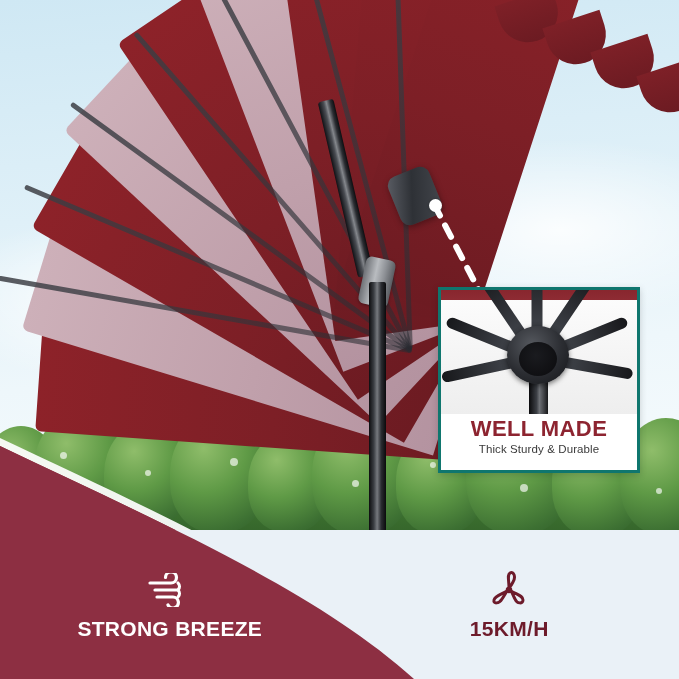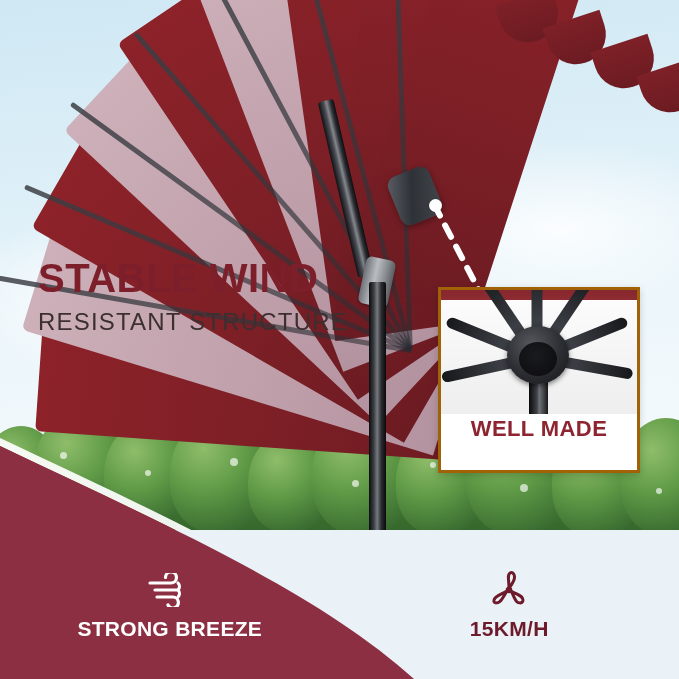--- a/index.html
+++ b/index.html
@@ -94,21 +94,21 @@
   .callout-dot{
     position:absolute;left:429px;top:199px;width:13px;height:13px;border-radius:50%;
     background:#ffffff;box-shadow:0 0 3px rgba(0,0,0,.25);
   }
   .callout-line{position:absolute;left:430px;top:200px;width:60px;height:110px;}
 
   
   .inset{
     position:absolute;left:438px;top:287px;width:202px;height:186px;
     background:#ffffff;
-    border:3px solid #a16207;
+    border:3px solid #0f766e;
     box-sizing:border-box;
     overflow:hidden;
     box-shadow:0 2px 7px rgba(0,0,0,.18);
   }
   .inset-photo{
     position:absolute;left:0;top:0;width:196px;height:124px;
     background:linear-gradient(180deg,#fdfdfd 0%,#f3f3f3 65%,#eeeeee 100%);
     overflow:hidden;
   }
   .inset-canopy{
@@ -263,27 +263,24 @@
       <div class="spoke" style="transform:rotate(270deg);"></div>
       <div class="spoke" style="transform:rotate(304deg);"></div>
       <div class="spoke" style="transform:rotate(338deg);"></div>
       <div class="spoke" style="transform:rotate(10deg);"></div>
       <div class="inset-pole"></div>
       <div class="inset-hub"></div>
       <div class="inset-hubring"></div>
     </div>
     <div class="inset-caption">
       <div class="inset-title">WELL MADE</div>
+      <div class="inset-sub">Thick Sturdy &amp; Durable</div>
     </div>
   </div>
 
-  <div class="headline">
-    <div class="h1">STABLE WIND</div>
-    <div class="h2">RESISTANT STRUCTURE</div>
-  </div>
 
   <div class="bottom">
 
     <div class="feature left">
       <div class="icon-wrap">
         <svg width="46" height="34" viewBox="0 0 46 34" fill="none" stroke="#ffffff" stroke-width="3.2" stroke-linecap="round" stroke-linejoin="round">
           <path d="M3 10 H24 a5.5 5.5 0 1 0 -5.5 -5.5"></path>
           <path d="M8 17 H31"></path>
           <path d="M10 24 H26 a5.5 5.5 0 1 1 -5 8"></path>
           <path d="M31 10 a5 5 0 0 1 0 7 a5 5 0 0 1 0 7"></path>

